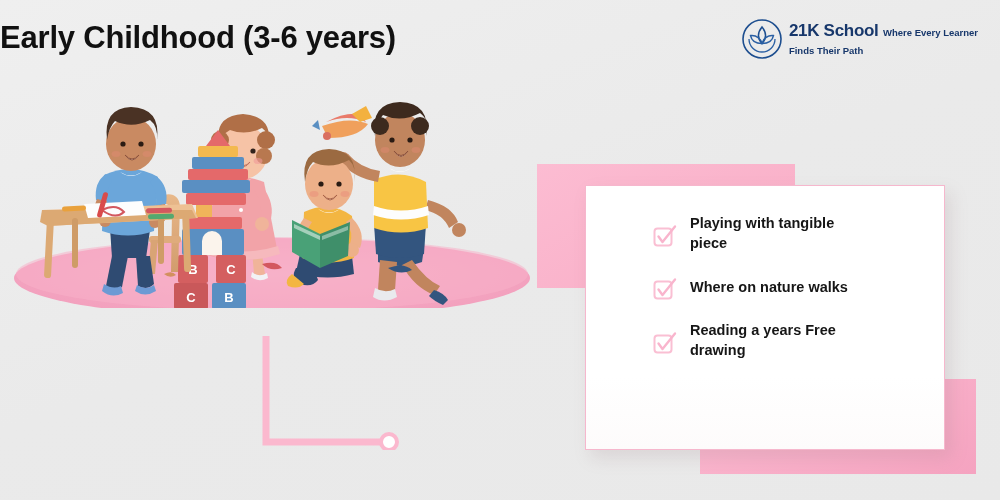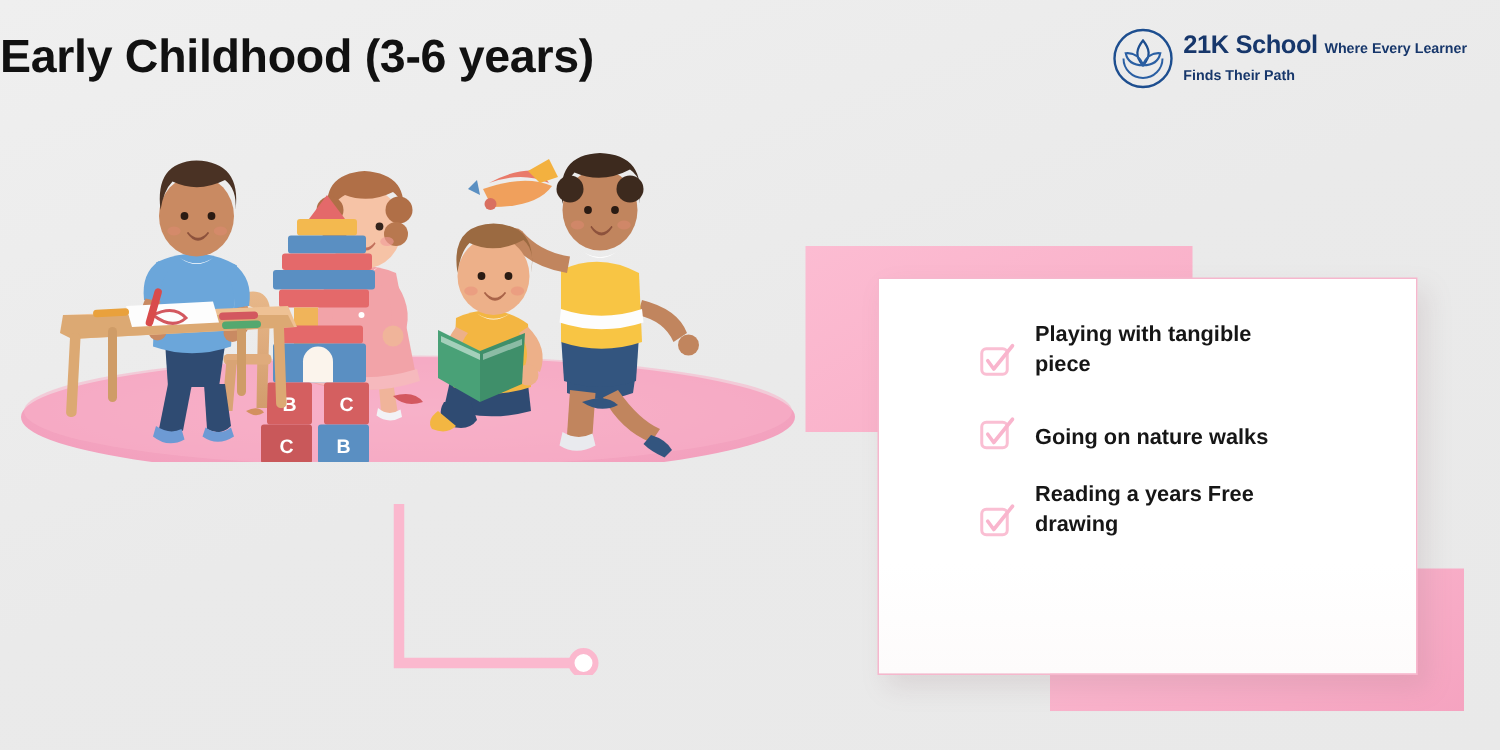--- a/index.html
+++ b/index.html
@@ -118,21 +118,21 @@
     box-sizing: border-box;
   }
   .card-list {
     position: absolute;
     left: 66px;
     top: 26px;
     right: 16px;
   }
   .check-item {
     display: flex;
-    align-items: flex-end;
+    align-items: center;
     margin-bottom: 17px;
   }
   .check-item:last-child { margin-bottom: 0; }
   .check-box {
     flex: 0 0 auto;
     width: 26px;
     height: 26px;
     margin-right: 12px;
     margin-top: 6px;
   }
@@ -387,21 +387,21 @@
 piece</span>
       </div>
 
       <div class="check-item">
         <span class="check-box">
           <svg viewBox="0 0 26 26" width="26" height="26">
             <rect x="2.5" y="5.5" width="17" height="17" rx="3" fill="none" stroke="#fabfd3" stroke-width="2"></rect>
             <path d="M6.5 13.5 L10.5 19 L23 3.5" fill="none" stroke="#f9b5cd" stroke-width="2.4" stroke-linecap="round" stroke-linejoin="round"></path>
           </svg>
         </span>
-        <span class="check-label">Going on nature walks</span>
+        <span class="check-label">Where on nature walks</span>
       </div>
 
       <div class="check-item">
         <span class="check-box">
           <svg viewBox="0 0 26 26" width="26" height="26">
             <rect x="2.5" y="5.5" width="17" height="17" rx="3" fill="none" stroke="#fabfd3" stroke-width="2"></rect>
             <path d="M6.5 13.5 L10.5 19 L23 3.5" fill="none" stroke="#f9b5cd" stroke-width="2.4" stroke-linecap="round" stroke-linejoin="round"></path>
           </svg>
         </span>
         <span class="check-label">Reading a years Free

